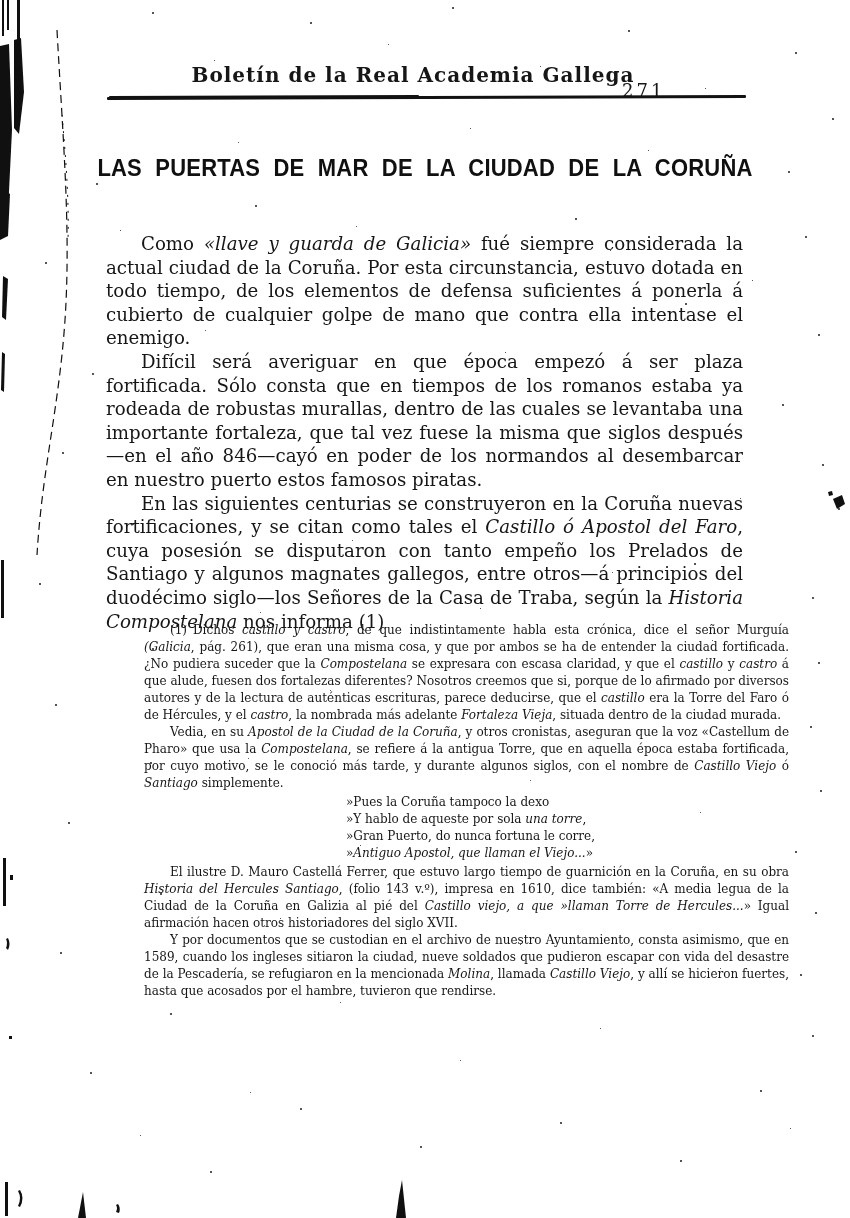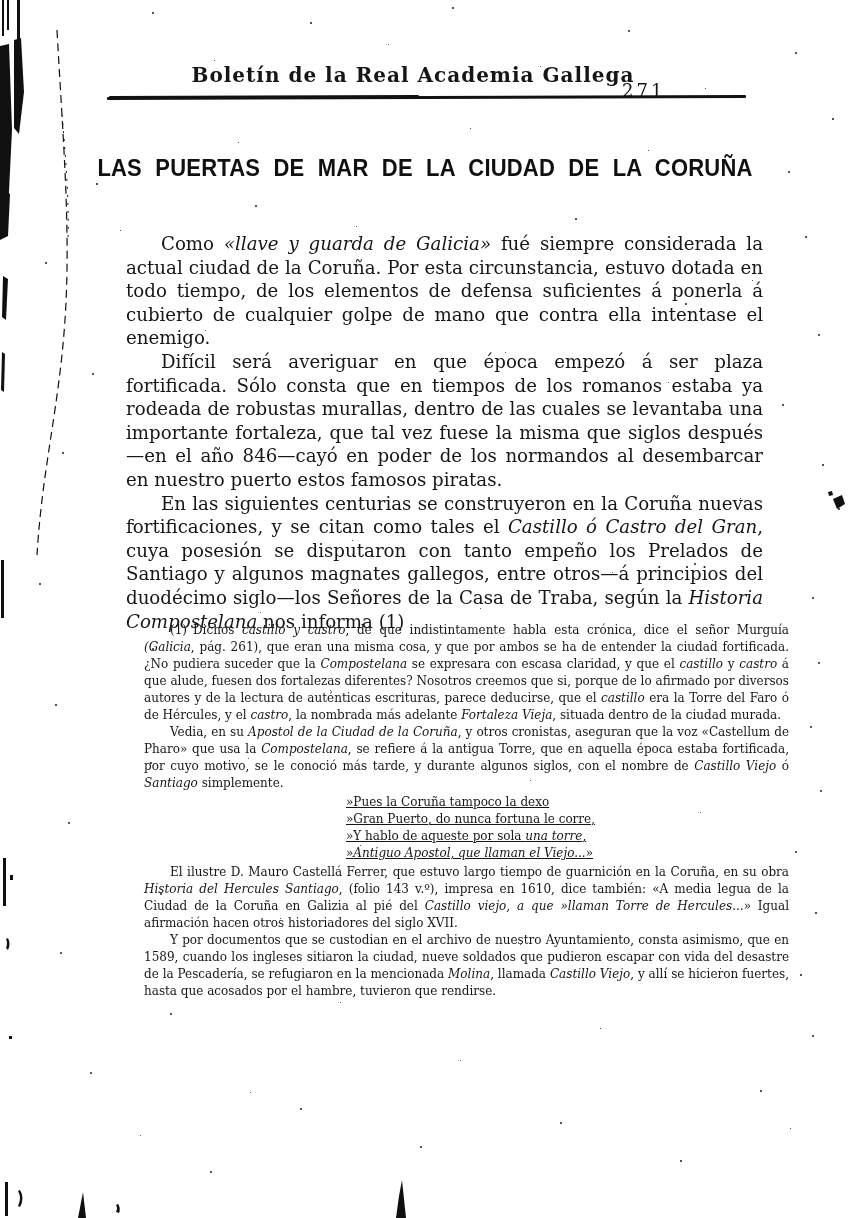--- a/index.html
+++ b/index.html
@@ -29,30 +29,30 @@
   
   .title {
     position:absolute; top:140px; left:0; width:100%; text-align:center;
     font-family:"Liberation Sans", sans-serif; font-weight:bold;
     font-size:22px; letter-spacing:0.2px; word-spacing:7px;
     transform:scaleY(1.08); color:#101010; white-space:nowrap;
   }
   
   .body {
     position:absolute; top:232px; left:106px; width:637px;
-    font-size:18.2px; line-height:23.6px; text-align:justify;margin-left:20px;
+    font-size:18.2px; line-height:23.6px; text-align:justify;
   }
   .body p { margin:0; text-indent:35px; }
   
   .footnote {
     position:absolute; top:622px; left:103px; width:645px;
     font-size:12px; line-height:17px; text-align:justify;margin-left:41px;
   }
   .footnote p { margin:0; text-indent:26px; }
-  .verse { margin:2px 0 2px 0; padding-left:202px; text-align:left;text-decoration:underline; }
+  .verse { margin:2px 0 2px 0; padding-left:202px; text-align:left; }
   .verse div { text-indent:0; }
   
   .artifacts { position:absolute; left:0; top:0; pointer-events:none; }
   .specks, .specks2 {
     position:absolute; left:0; top:0; width:2px; height:2px;
     background:transparent; border-radius:1px; pointer-events:none;
   }
   .specks {
     box-shadow:
       152px 12px #1b1b1b, 310px 22px #1b1b1b, 452px 7px #1b1b1b, 628px 30px #1b1b1b,
@@ -121,29 +121,29 @@
     <div class="journal">Boletín de la Real Academia Gallega</div>
     <div class="pageno">271</div>
     <div class="rule"></div>
   </header>
 
   <h1 class="title">LAS PUERTAS DE MAR DE LA CIUDAD DE LA CORUÑA</h1>
 
   <main class="body">
     <p>Como <i>«llave y guarda de Galicia»</i> fué siempre considerada la actual ciudad de la Coruña. Por esta circunstancia, estuvo dotada en todo tiempo, de los elementos de defensa suficientes á ponerla á cubierto de cualquier golpe de mano que contra ella intentase el enemigo.</p>
     <p>Difícil será averiguar en que época empezó á ser plaza fortificada. Sólo consta que en tiempos de los romanos estaba ya rodeada de robustas murallas, dentro de las cuales se levantaba una importante fortaleza, que tal vez fuese la misma que siglos después—en el año 846—cayó en poder de los normandos al desembarcar en nuestro puerto estos famosos piratas.</p>
-    <p>En las siguientes centurias se construyeron en la Coruña nuevas fortificaciones, y se citan como tales el <i>Castillo ó Castro del Gran</i>, cuya posesión se disputaron con tanto empeño los Prelados de Santiago y algunos magnates gallegos, entre otros—á principios del duodécimo siglo—los Señores de la Casa de Traba, según la <i>Historia Compostelana</i> nos informa (1)</p>
+    <p>En las siguientes centurias se construyeron en la Coruña nuevas fortificaciones, y se citan como tales el <i>Castillo ó Apostol del Faro</i>, cuya posesión se disputaron con tanto empeño los Prelados de Santiago y algunos magnates gallegos, entre otros—á principios del duodécimo siglo—los Señores de la Casa de Traba, según la <i>Historia Compostelana</i> nos informa (1)</p>
   </main>
 
   <section class="footnote">
     <p>(1) Dichos <i>castillo y castro</i>, de que indistintamente habla esta crónica, dice el señor Murguía <i>(Galicia</i>, pág. 261), que eran una misma cosa, y que por ambos se ha de entender la ciudad fortificada. ¿No pudiera suceder que la <i>Compostelana</i> se expresara con escasa claridad, y que el <i>castillo</i> y <i>castro</i> á que alude, fuesen dos fortalezas diferentes? Nosotros creemos que si, porque de lo afirmado por diversos autores y de la lectura de auténticas escrituras, parece deducirse, que el <i>castillo</i> era la Torre del Faro ó de Hércules, y el <i>castro</i>, la nombrada más adelante <i>Fortaleza Vieja</i>, situada dentro de la ciudad murada.</p>
     <p>Vedia, en su <i>Apostol de la Ciudad de la Coruña</i>, y otros cronistas, aseguran que la voz «Castellum de Pharo» que usa la <i>Compostelana</i>, se refiere á la antigua Torre, que en aquella época estaba fortificada, por cuyo motivo, se le conoció más tarde, y durante algunos siglos, con el nombre de <i>Castillo Viejo</i> ó <i>Santiago</i> simplemente.</p>
     <div class="verse">
       <div>»Pues la Coruña tampoco la dexo</div>
+      <div>»Y hablo de aqueste por sola <i>una torre</i>,</div>
       <div>»Gran Puerto, do nunca fortuna le corre,</div>
-      <div>»Y hablo de aqueste por sola <i>una torre</i>,</div>
       <div>»<i>Antiguo Apostol, que llaman el Viejo...</i>»</div>
     </div>
     <p>El ilustre D. Mauro Castellá Ferrer, que estuvo largo tiempo de guarnición en la Coruña, en su obra <i>Historia del Hercules Santiago</i>, (folio 143 v.º), impresa en 1610, dice también: «A media legua de la Ciudad de la Coruña en Galizia al pié del <i>Castillo viejo, a que »llaman Torre de Hercules...</i>» Igual afirmación hacen otros historiadores del siglo XVII.</p>
     <p>Y por documentos que se custodian en el archivo de nuestro Ayuntamiento, consta asimismo, que en 1589, cuando los ingleses sitiaron la ciudad, nueve soldados que pudieron escapar con vida del desastre de la Pescadería, se refugiaron en la mencionada <i>Molina</i>, llamada <i>Castillo Viejo</i>, y allí se hicieron fuertes, hasta que acosados por el hambre, tuvieron que rendirse.</p>
   </section>
 
 </div>
 
 </body></html>

